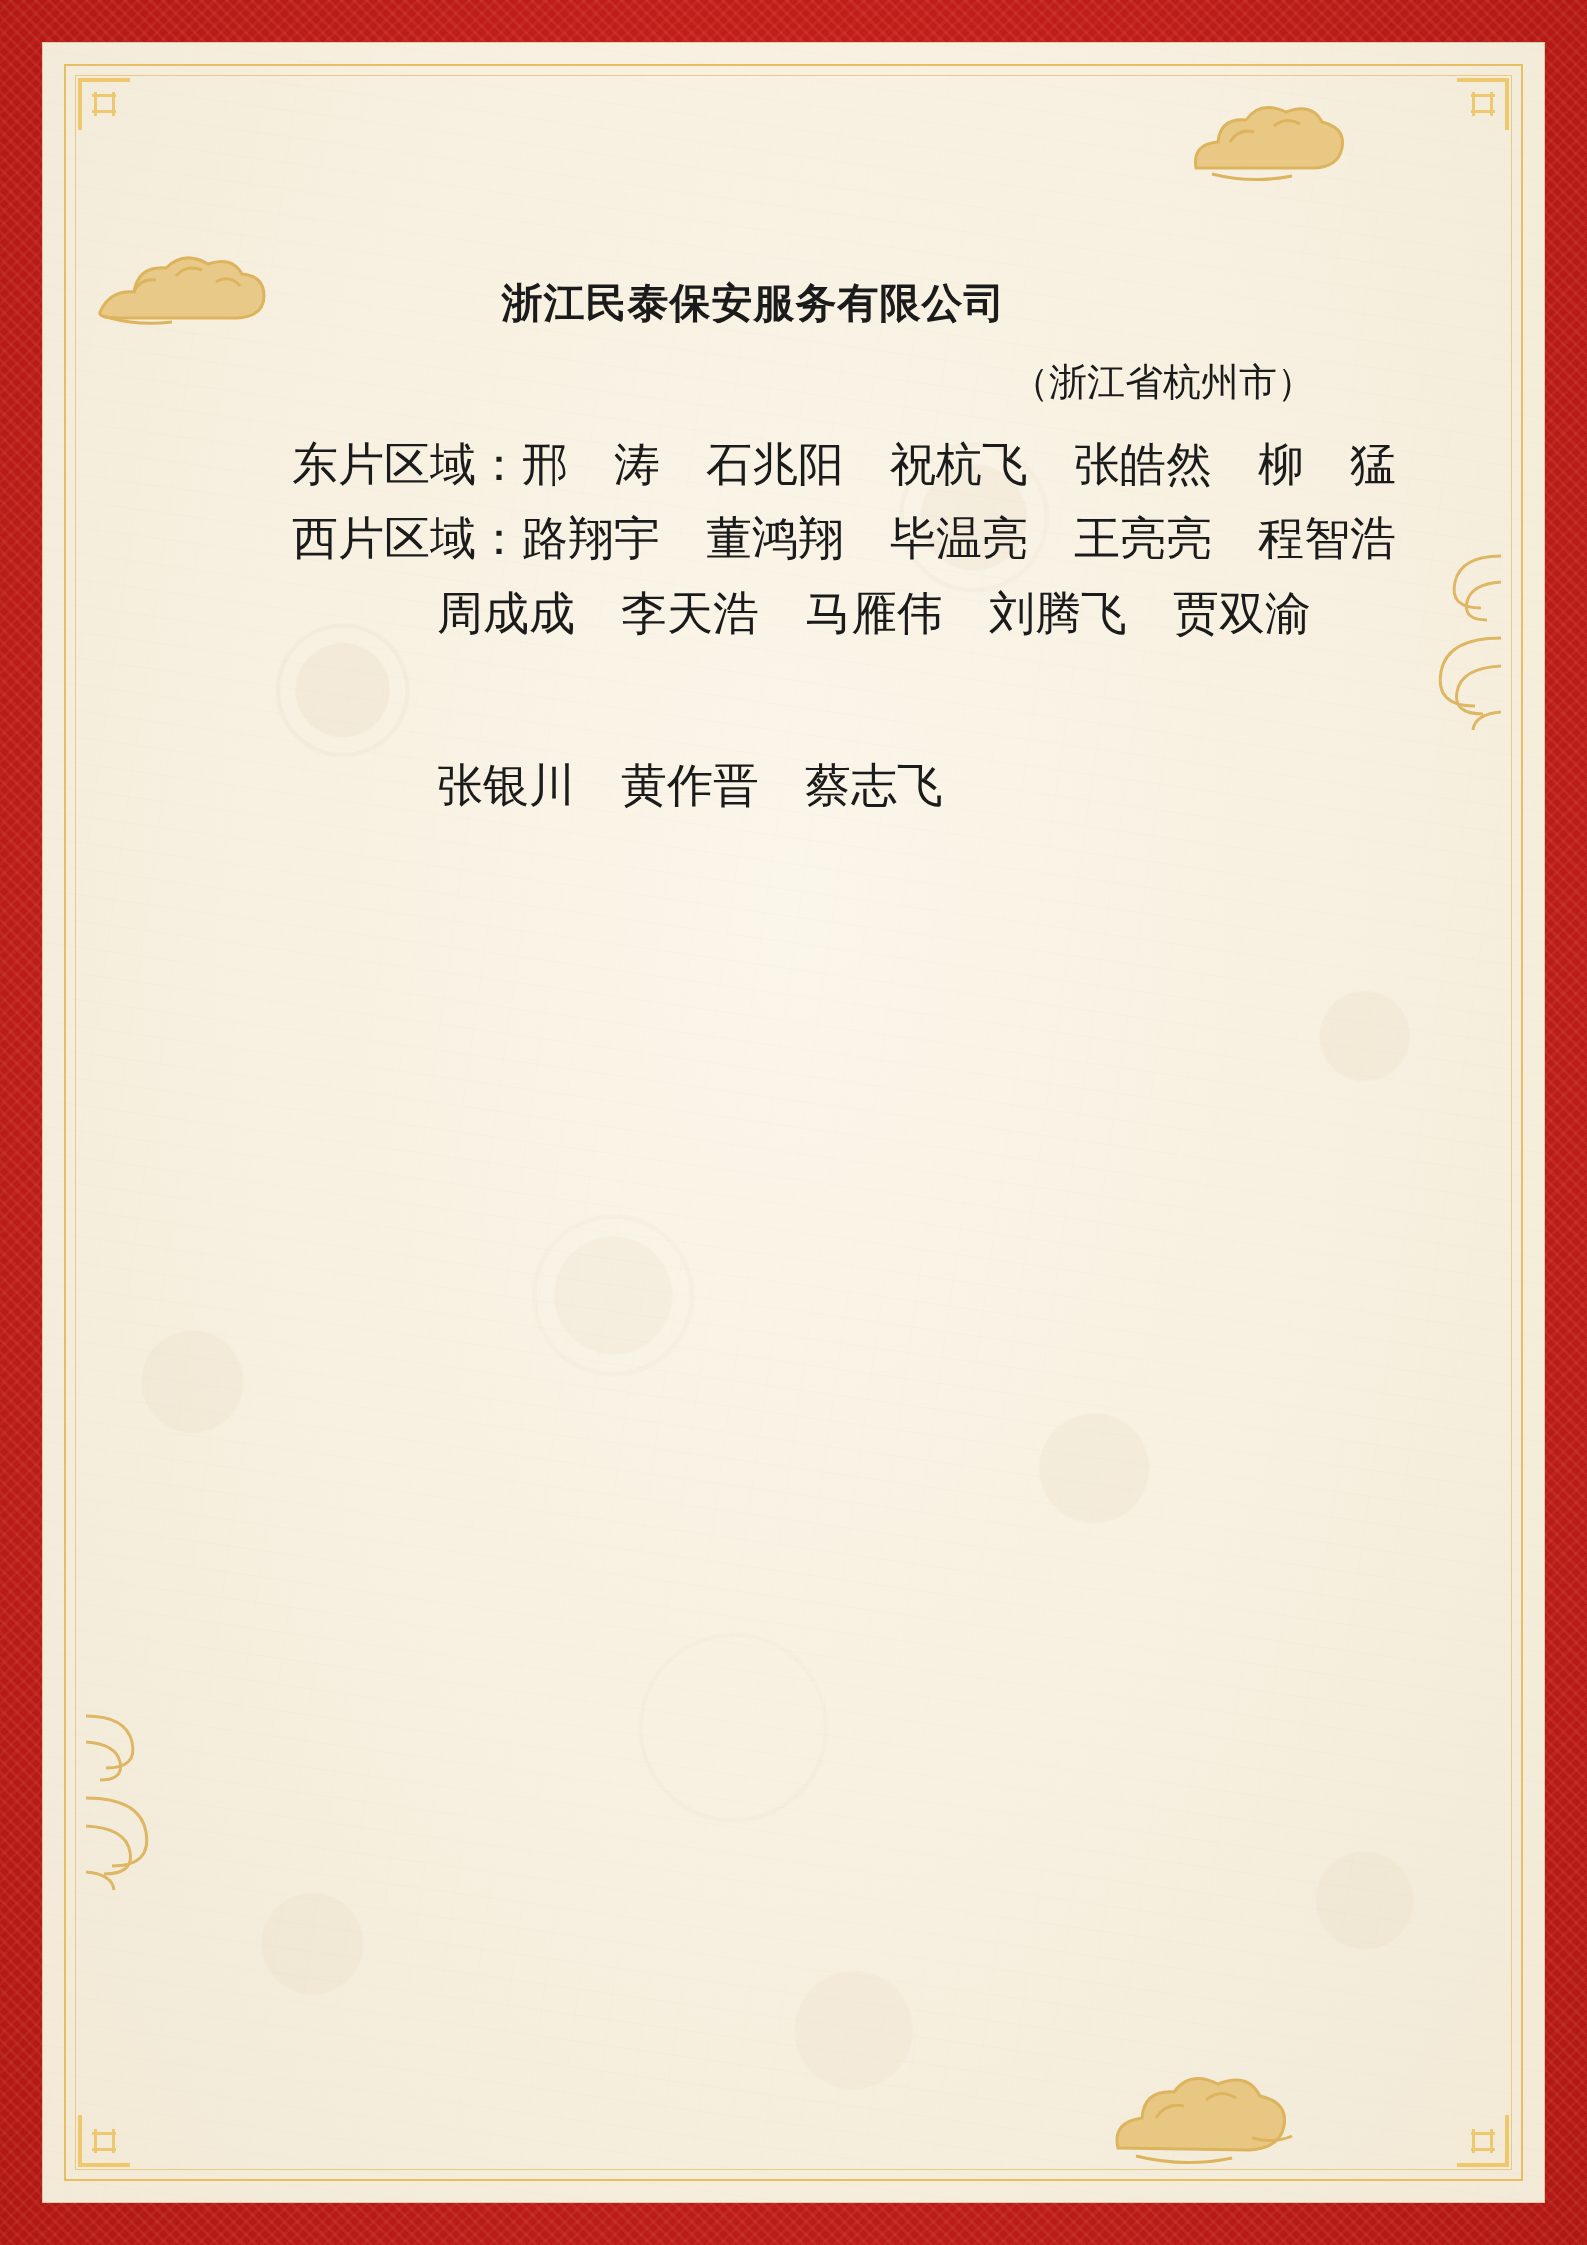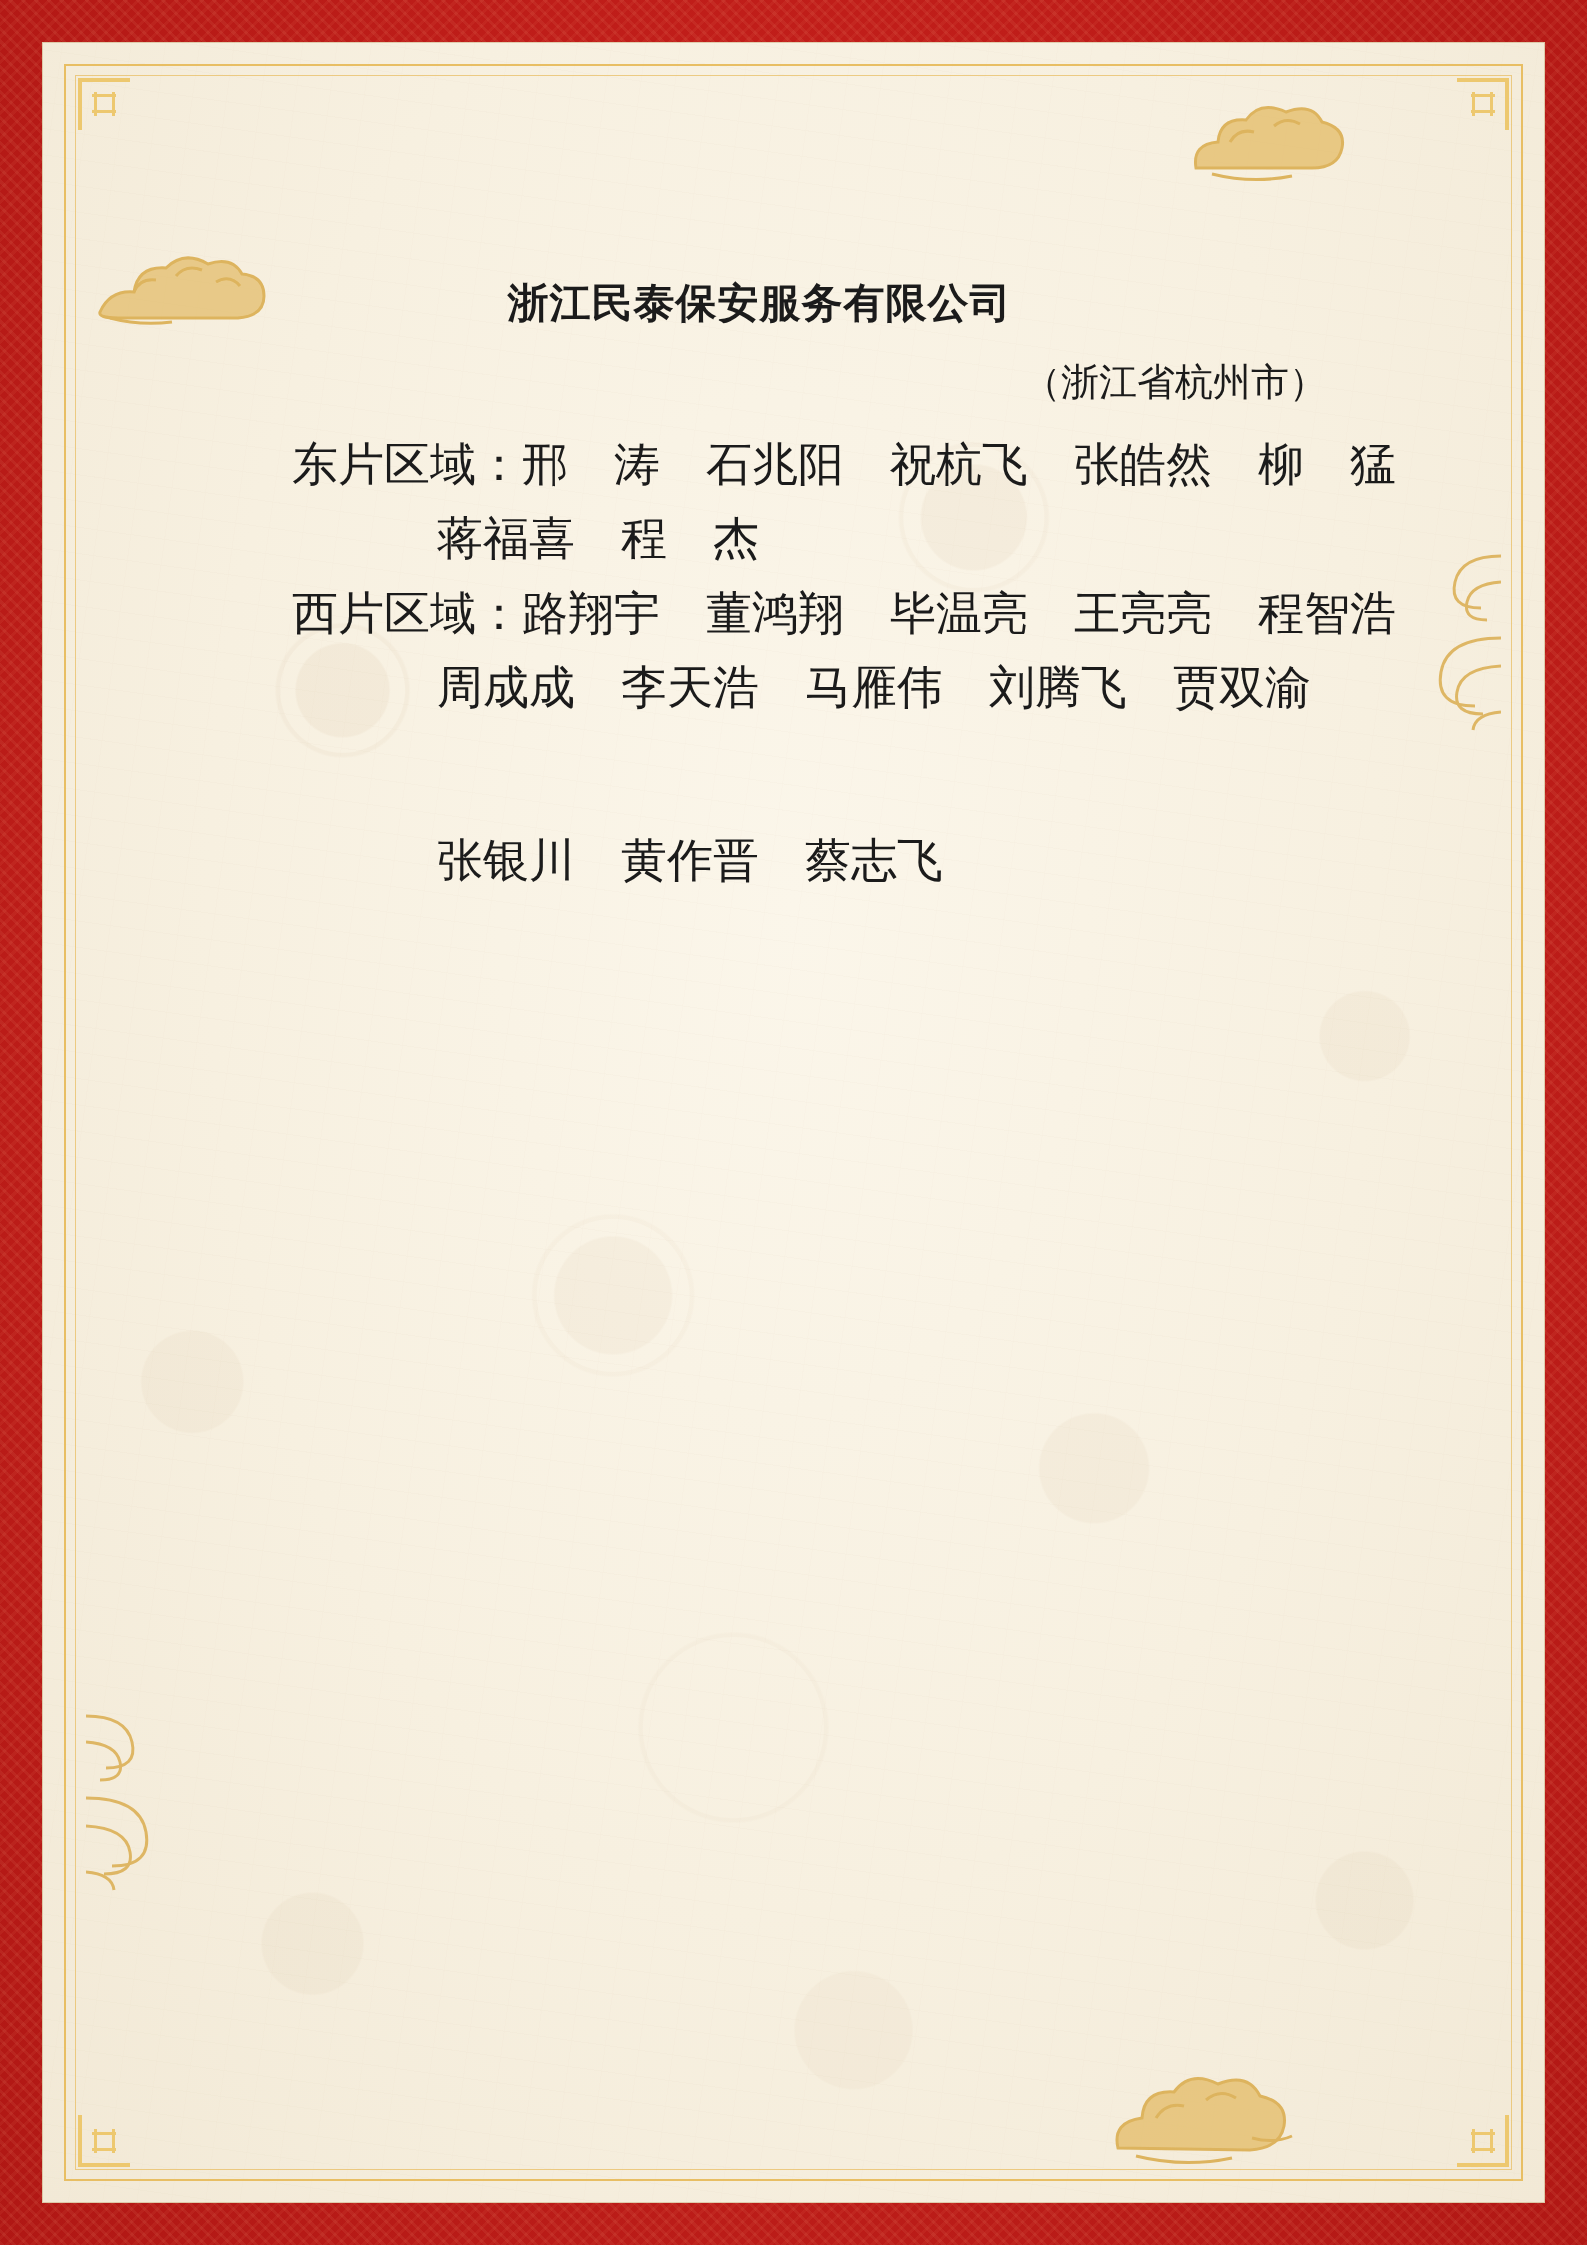--- a/index.html
+++ b/index.html
@@ -139,21 +139,21 @@
 
   
   .swirl { position: absolute; pointer-events: none; }
   .swirl-r { right: 44px; top: 500px; width: 130px; height: 210px; }
   .swirl-l { left: 44px; top: 1660px; width: 130px; height: 210px; }
 
   
   .content {
     position: absolute;
     left: 150px;
-    right: 108px;
+    right: 120px;
     top: 230px;
     color: #1b1b1b;
   }
   .block { margin-bottom: 10px; }
   .org-title {
     text-align: center;
     font-size: 41px;
     font-weight: 700;
     letter-spacing: 1px;
     line-height: 1.55;
@@ -270,21 +270,20 @@
         <path d="M0 170 q26 2 28 18"></path>
       </g>
     </svg>
 
     <div class="content">
 
       <div class="block">
         <div class="org-title">浙江民泰保安服务有限公司</div>
         <div class="org-region">（浙江省杭州市）</div>
         <div class="name-line">东片区域：邢　涛　石兆阳　祝杭飞　张皓然　柳　猛</div>
-        <div class="name-line indent">蒋福喜　程　杰</div>
         <div class="name-line">西片区域：路翔宇　董鸿翔　毕温亮　王亮亮　程智浩</div>
         <div class="name-line indent">周成成　李天浩　马雁伟　刘腾飞　贾双渝</div>
       </div>
 
       <div class="gap-block"></div>
 
       <div class="block">
         <div class="name-line indent">张银川　黄作晋　蔡志飞</div>
       </div>
 

